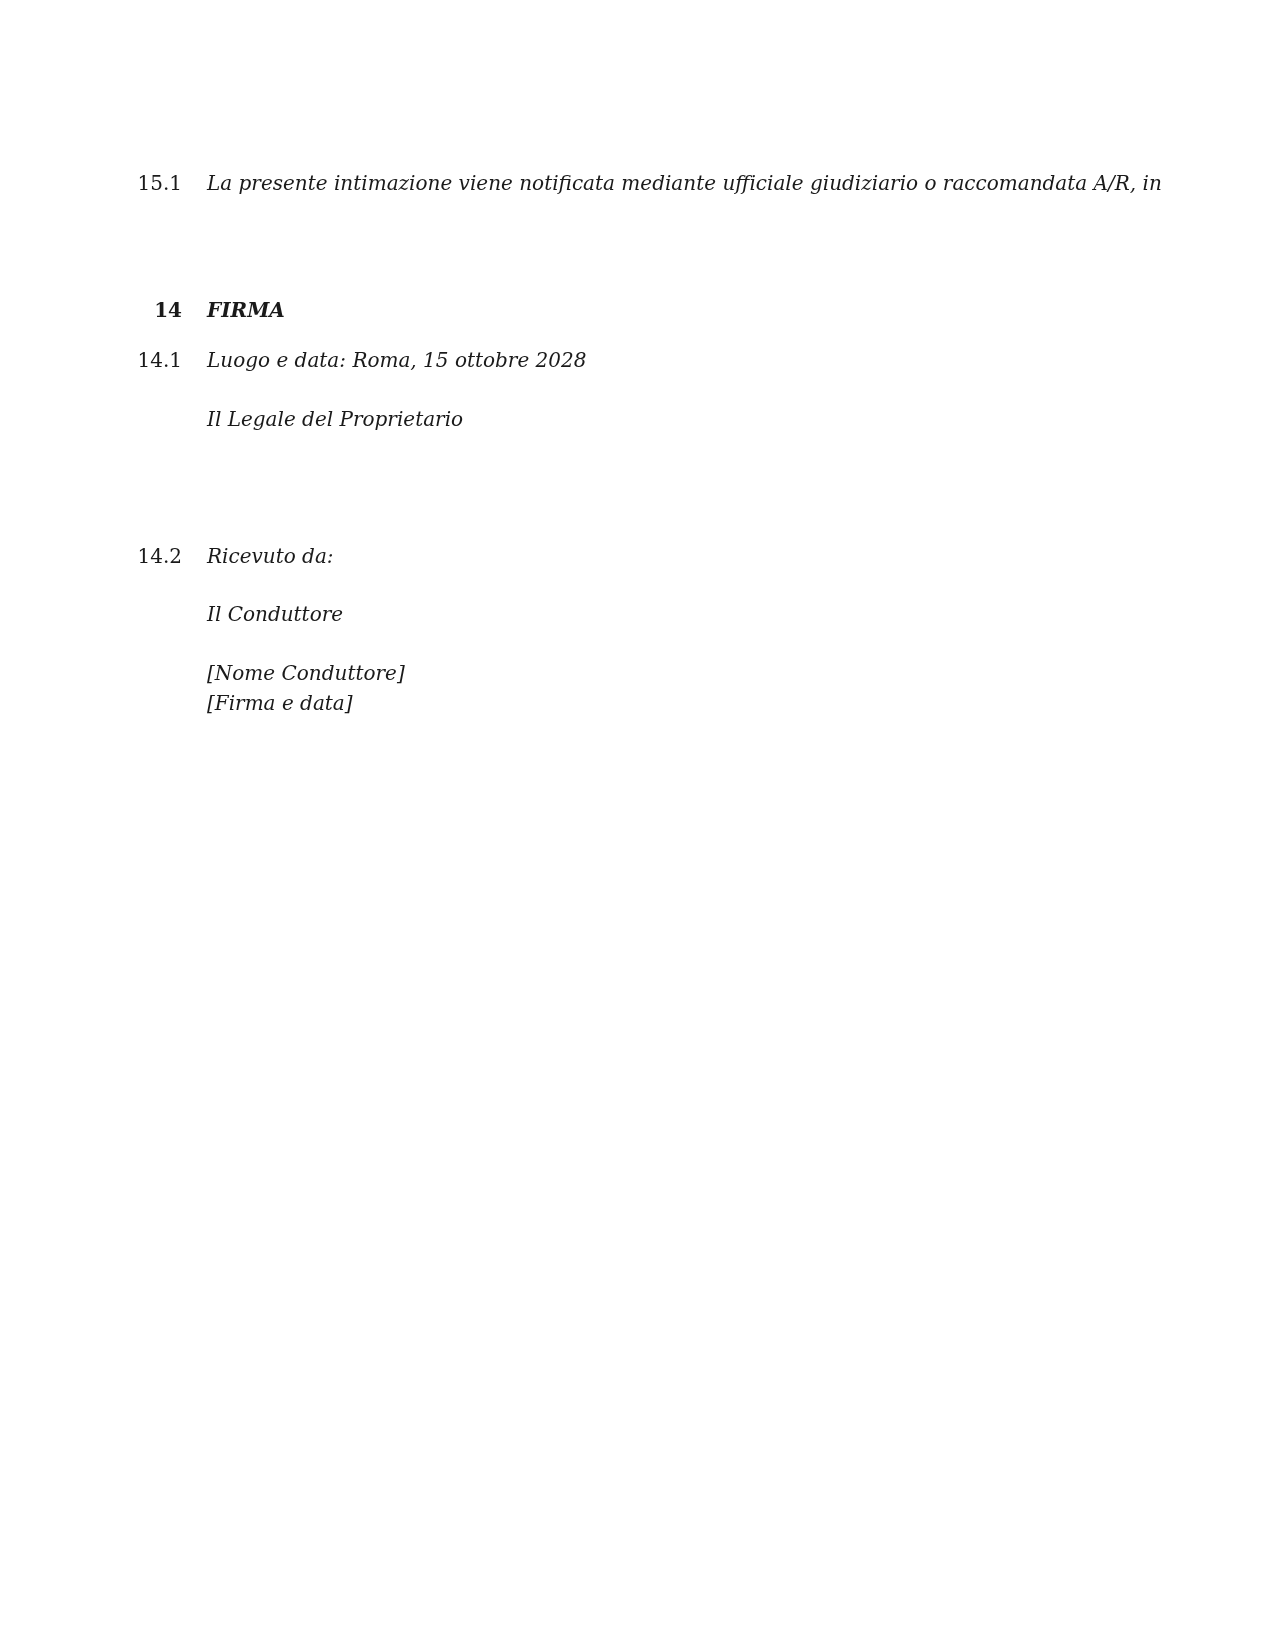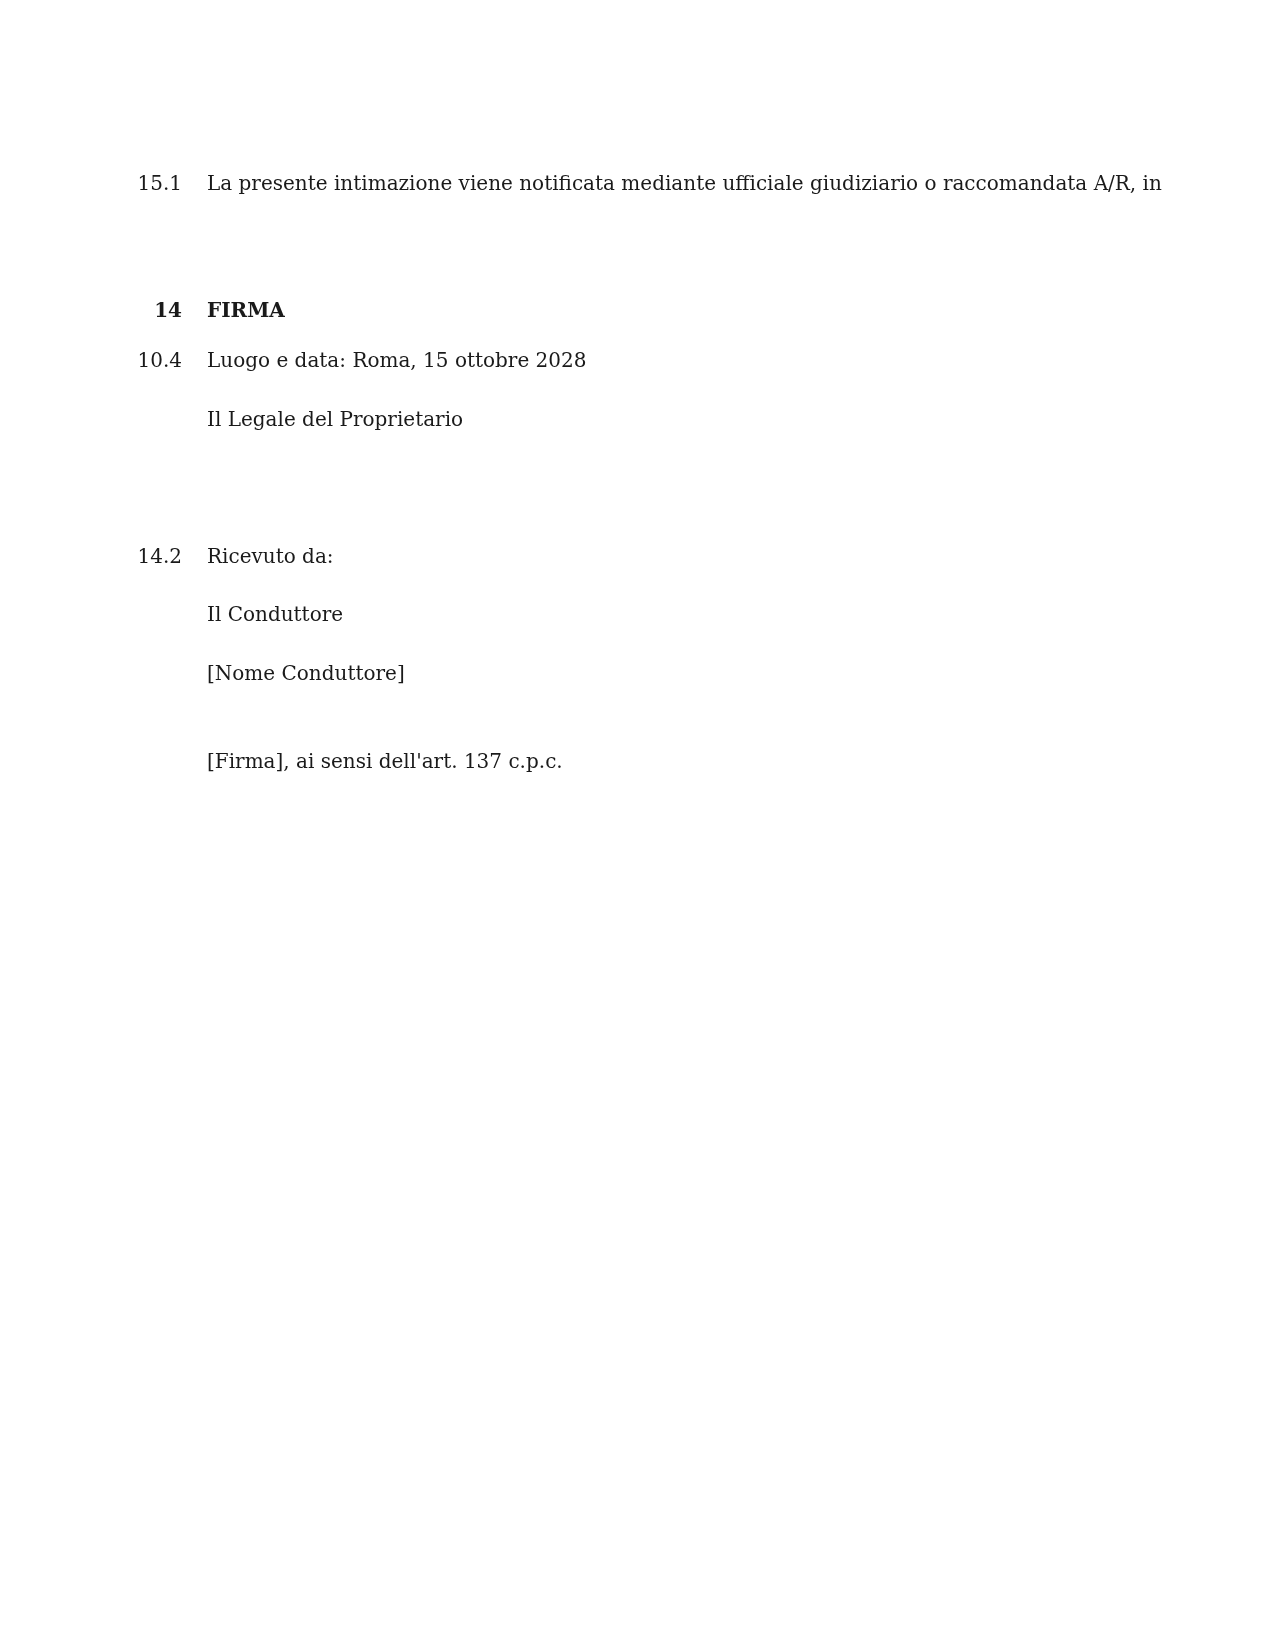--- a/index.html
+++ b/index.html
@@ -33,20 +33,21 @@
       right: calc(1275px - 182px);
       white-space: nowrap;
       line-height: 30px;
     }
     .text {
       position: absolute;
       left: 207px;
       width: 920px;
       line-height: 30px;
       white-space: normal;
+      font-style: italic;
     }
     .line {
       display: block;
       white-space: nowrap;
     }
     .bold {
       font-weight: bold;
     }
   </style>
 </head>
@@ -60,21 +61,21 @@
       <span class="line">La presente intimazione viene notificata mediante ufficiale giudiziario o raccomandata A/R, in</span>
     </div>
   </div>
 
   <div class="row bold" style="top:295px;">
     <span class="num">14</span>
     <div class="text">FIRMA</div>
   </div>
 
   <div class="row" style="top:345px;">
-    <span class="num">10.4</span>
+    <span class="num">14.1</span>
     <div class="text">Luogo e data: Roma, 15 ottobre 2028</div>
   </div>
 
   <div class="row" style="top:404px;">
     <div class="text">Il Legale del Proprietario</div>
   </div>
 
   <div class="row" style="top:462px;">
     <div class="text">
     </div>
@@ -85,22 +86,22 @@
     <div class="text">Ricevuto da:</div>
   </div>
 
   <div class="row" style="top:599px;">
     <div class="text">Il Conduttore</div>
   </div>
 
   <div class="row" style="top:658px;">
     <div class="text">
       <span class="line">[Nome Conduttore]</span>
+      <span class="line">[Firma e data]</span>
     </div>
   </div>
 
   <div class="row" style="top:746px;">
     <div class="text">
-      <span class="line">[Firma], ai sensi dell'art. 137 c.p.c.</span>
     </div>
   </div>
 
 </div>
 
 </body></html>

